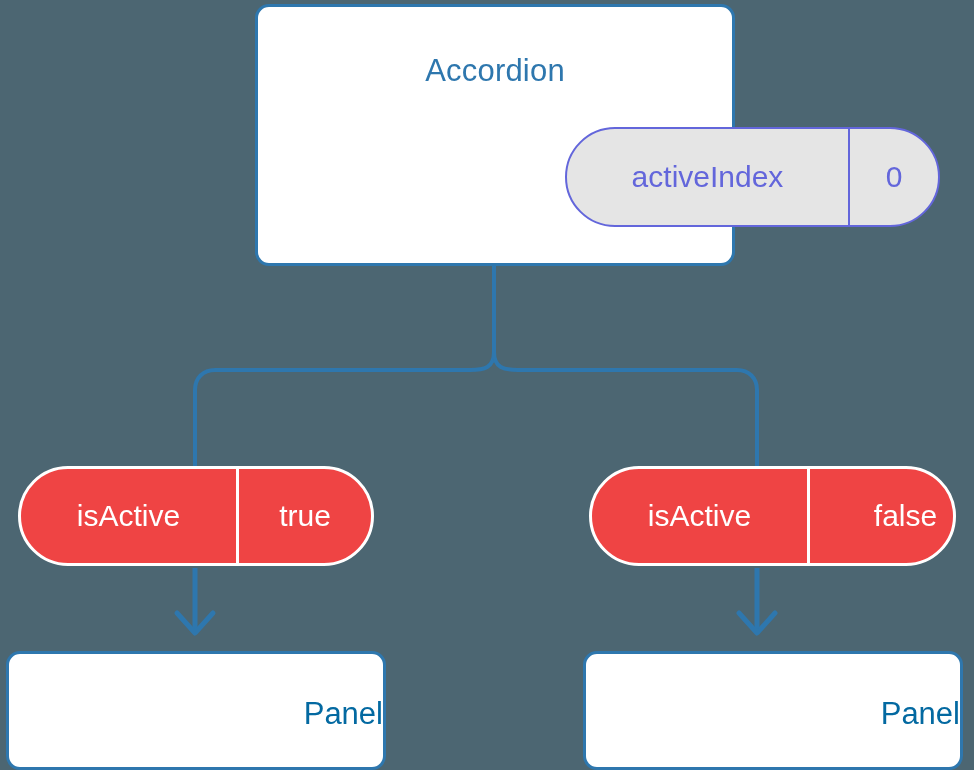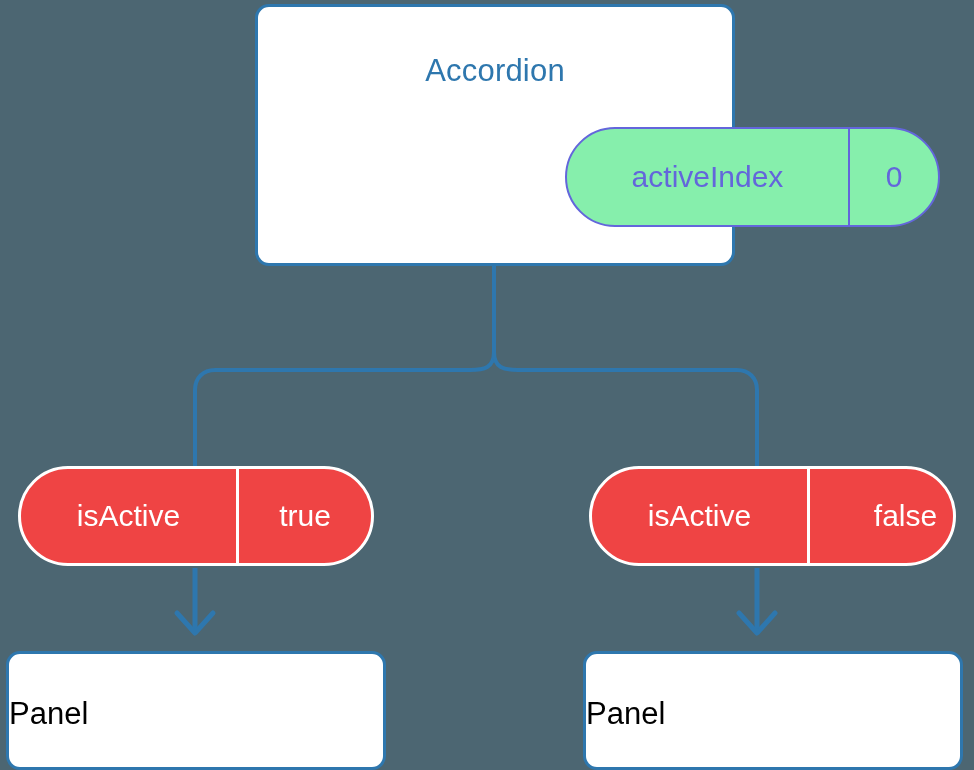--- a/index.html
+++ b/index.html
@@ -67,21 +67,21 @@
     display: flex;
     align-items: center;
     justify-content: center;
     box-sizing: border-box;
     white-space: nowrap;
   }
 
   
   .pill.outlined {
     border: 2px solid #6366DB;
-    background: #86efac;
+    background: #e5e5e5;
   }
   .pill.outlined .pill-key {
     color: #6366DB;
     font-size: 30px;
   }
   .pill.outlined .pill-val {
     color: #6366DB;
     font-size: 30px;
     border-left: 2px solid #6366DB;
   }
@@ -139,23 +139,23 @@
     left: 583px;
     top: 651px;
     width: 380px;
     height: 119px;
   }
   .panel-label {
     position: absolute;
     left: 0;
     right: 0;
     top: 44px;
-    text-align: left;
+    text-align: right;
     font-size: 31px;
-    color: #000000;
+    color: #0369a1;
     line-height: 1;
   }
 </style>
 </head>
 <body>
 
 <div id="stage">
 
   <svg id="connectors" viewBox="0 0 974 770" width="974" height="770" fill="none">
 

